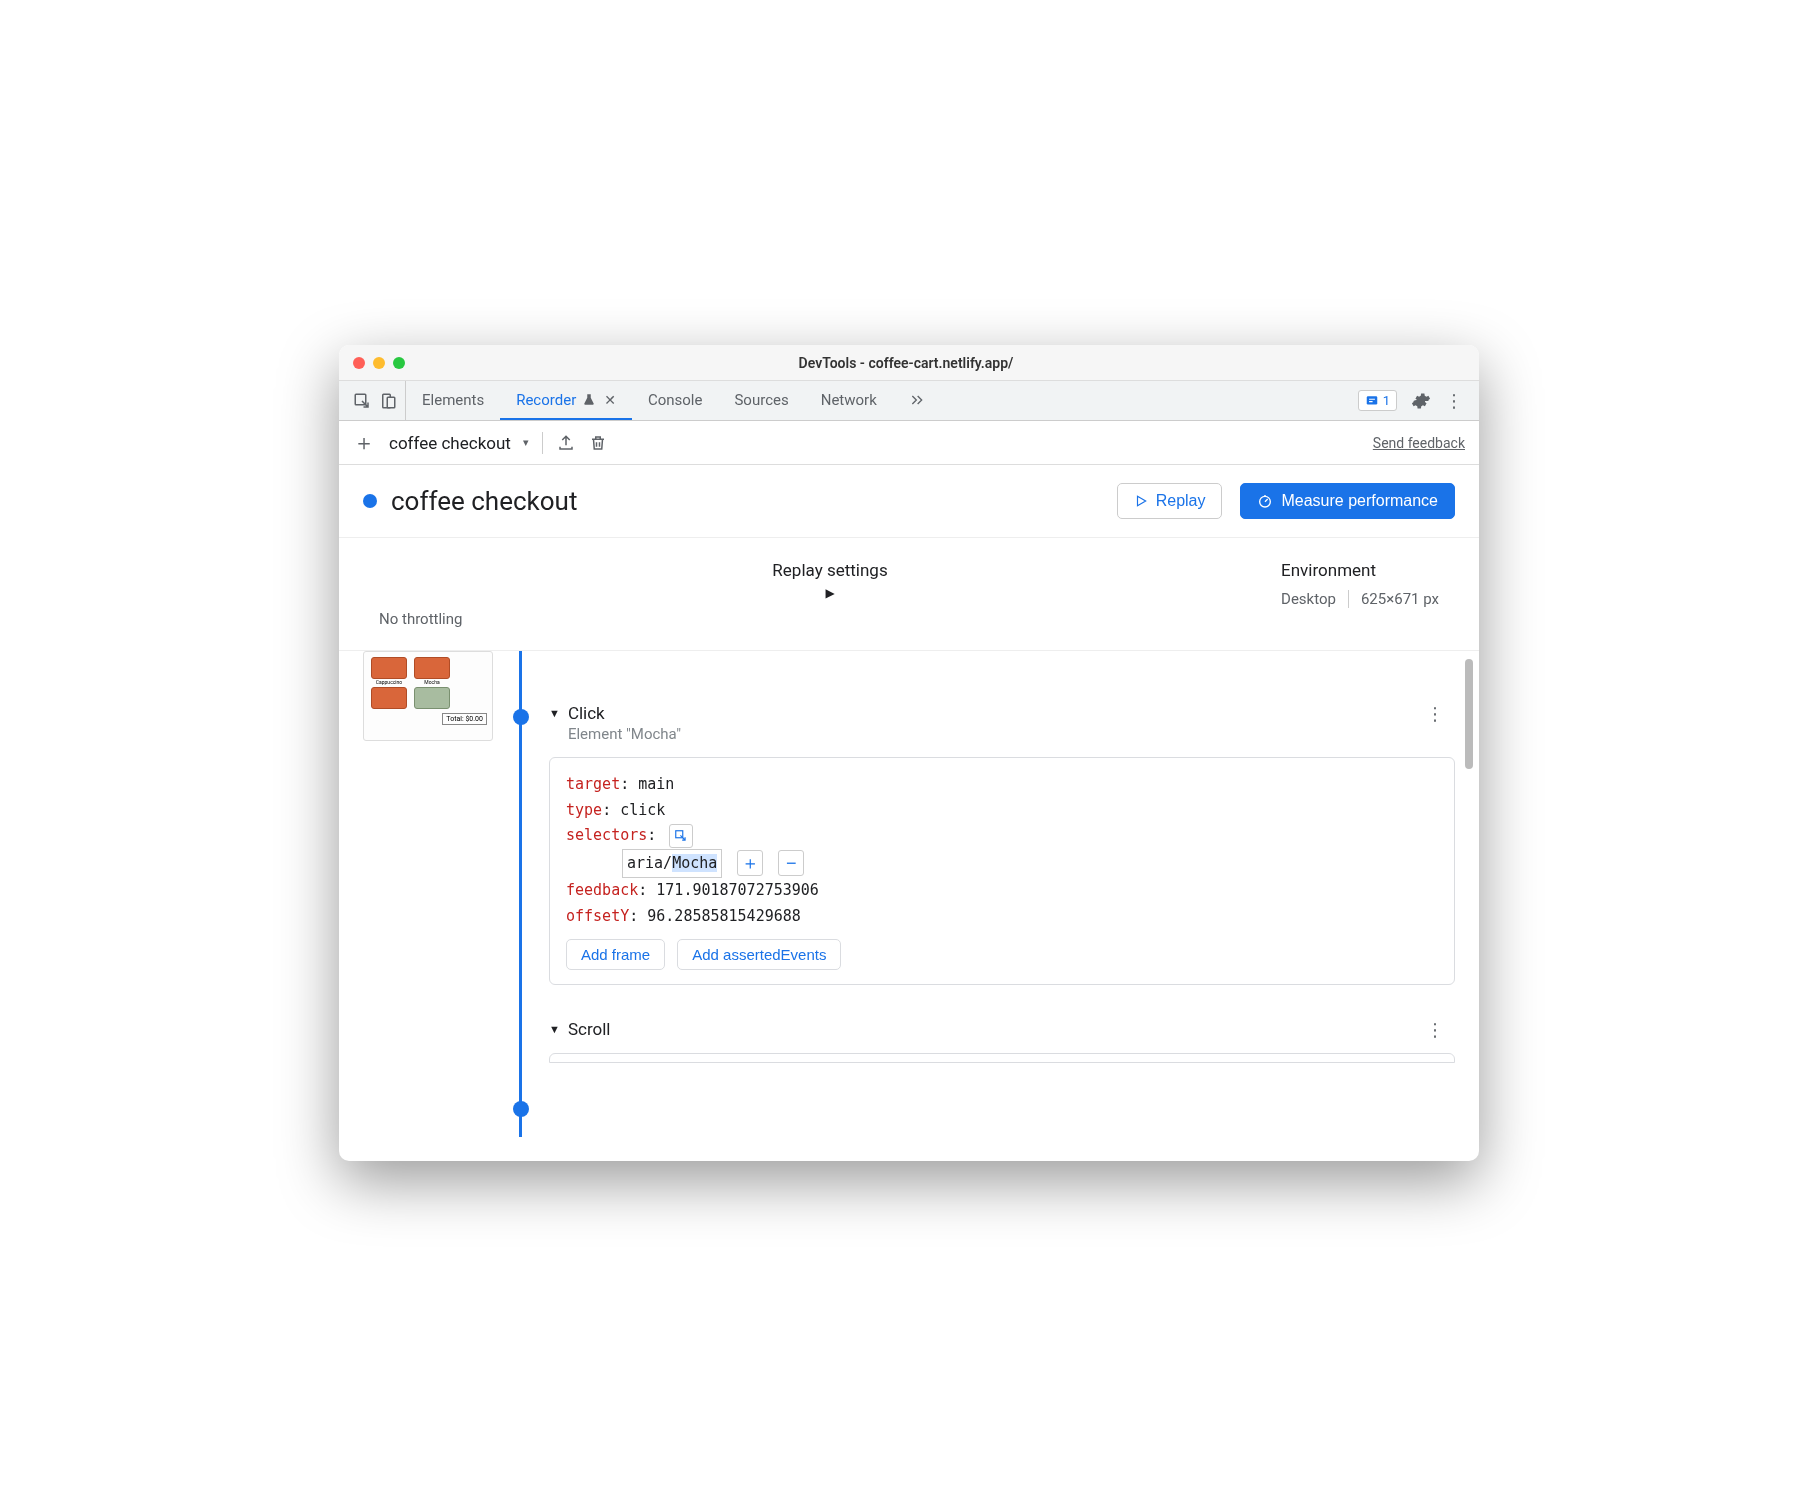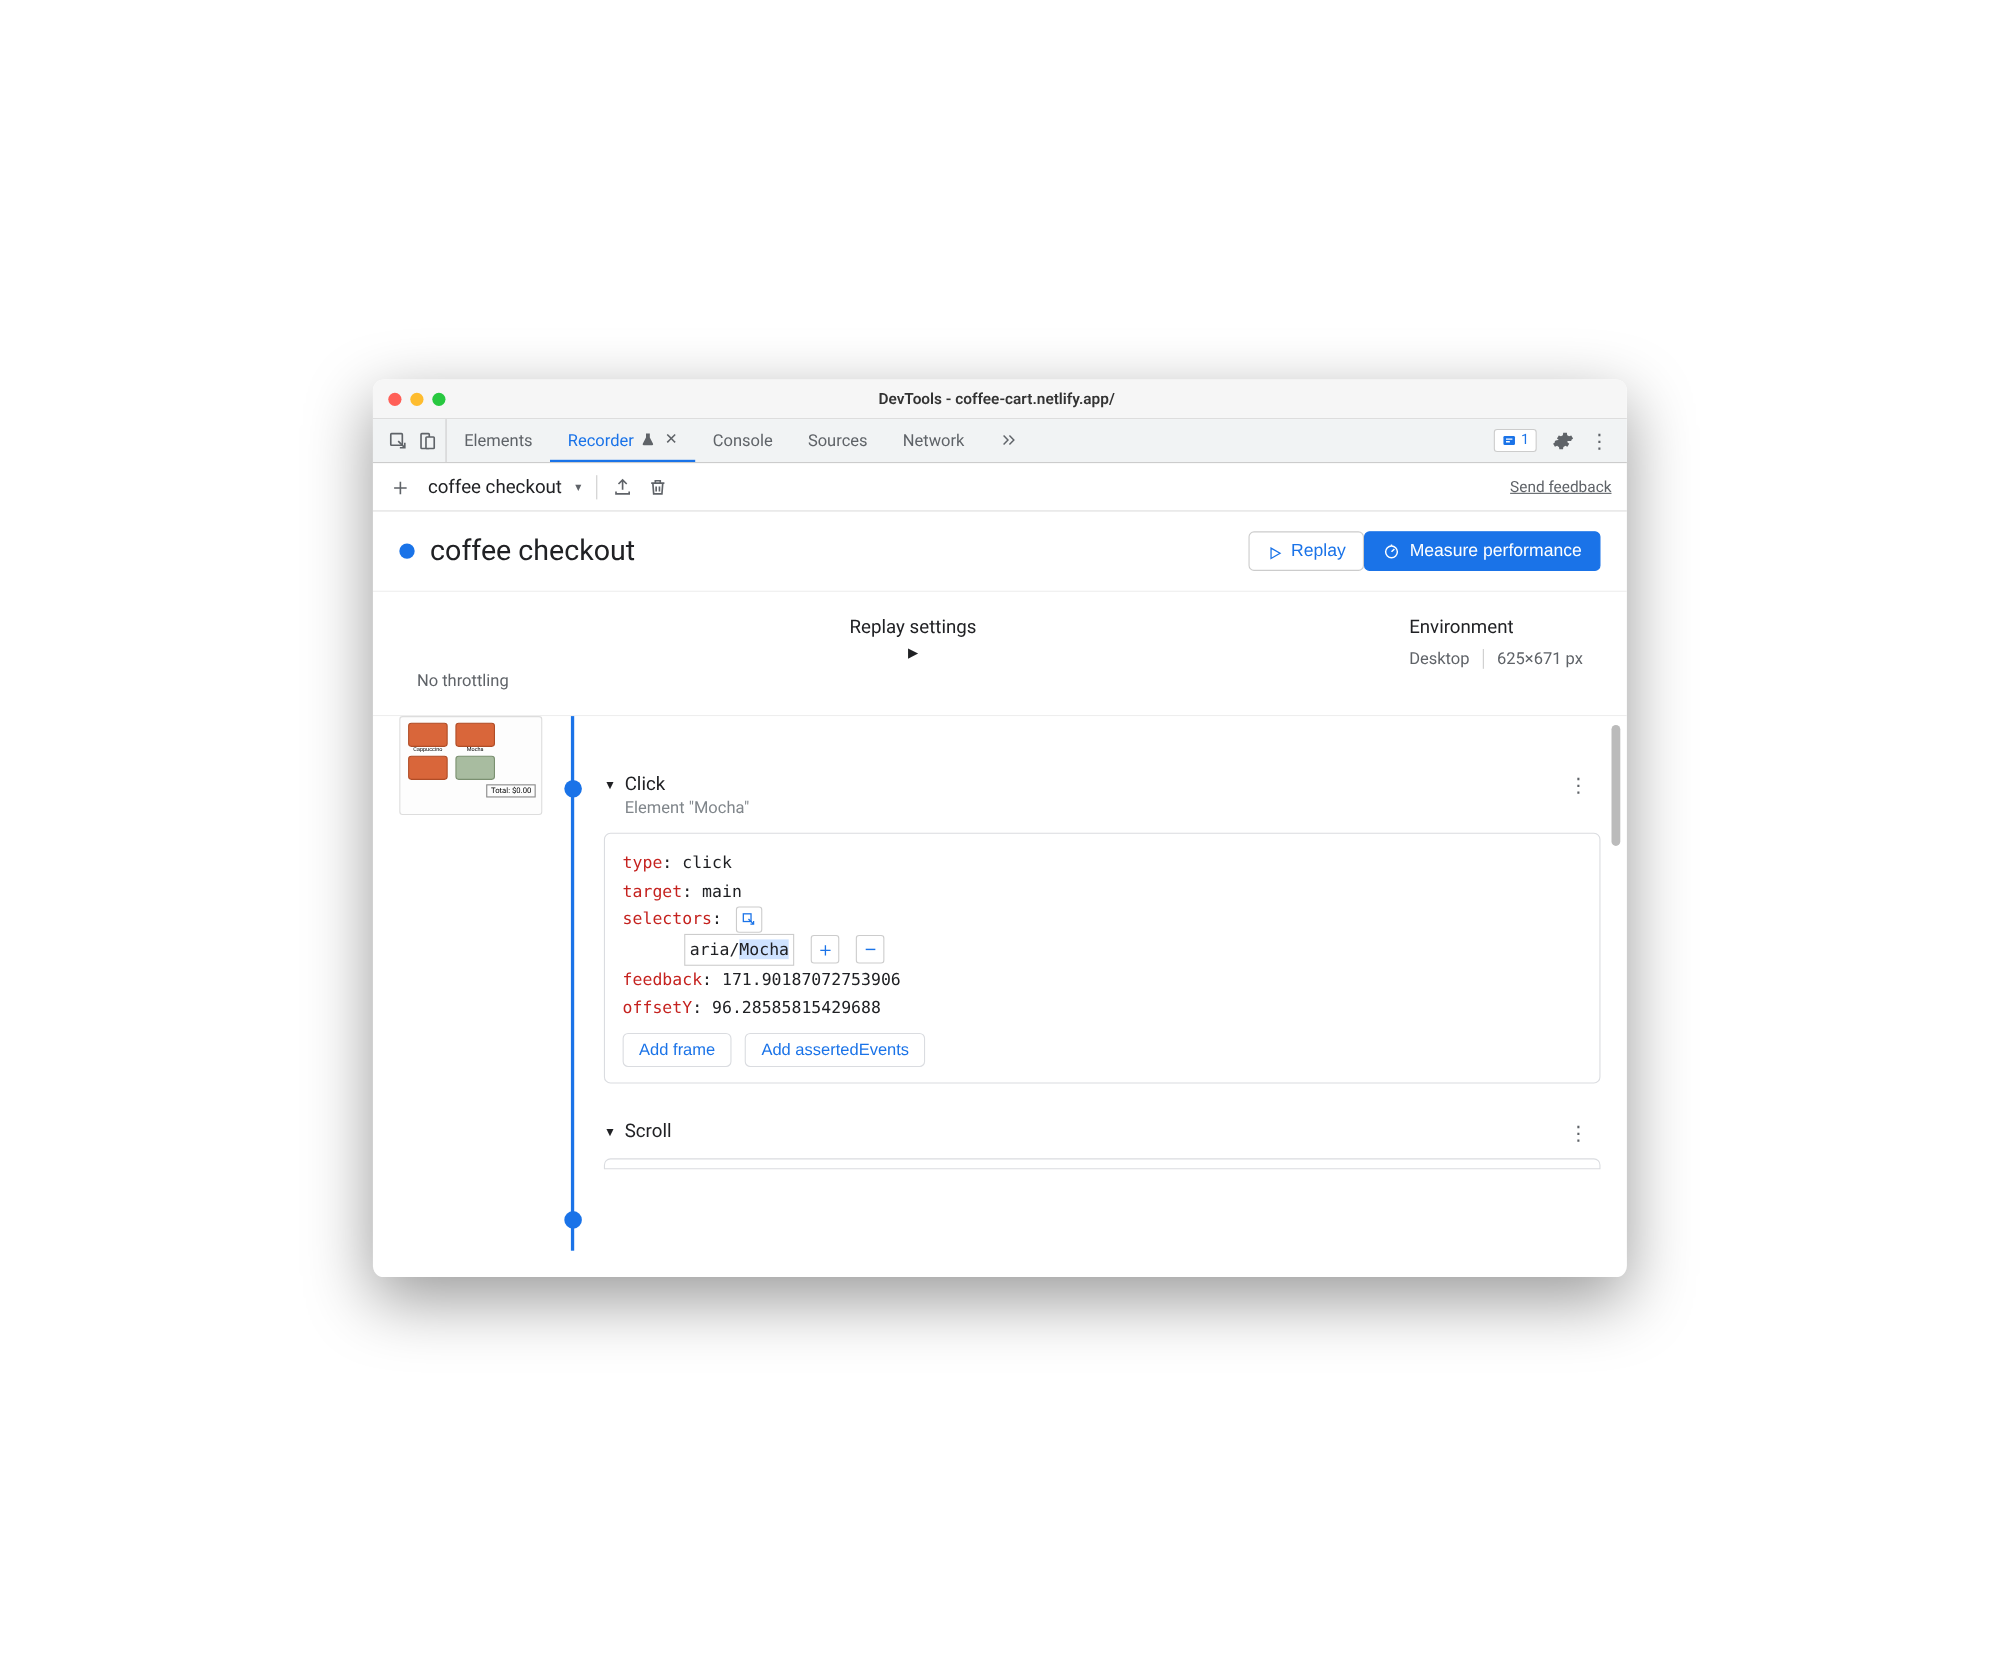--- a/index.html
+++ b/index.html
@@ -91,21 +91,21 @@
   display: flex; align-items: center; padding: 18px 24px;
   border-bottom: 1px solid #eee;
 }
 .status-dot { width: 14px; height: 14px; border-radius: 50%; background: #1a73e8; margin-right: 14px; }
 .recording-title { font-size: 26px; color: #202124; flex: 1; }
 .btn {
   display: inline-flex; align-items: center; gap: 8px;
   padding: 8px 16px; border-radius: 5px; font-size: 16px;
   cursor: pointer; border: 1px solid #ccc; background: #fff;
 }
-.btn-replay { color: #1a73e8; margin-right: 0; align-items: flex-end; }
+.btn-replay { color: #1a73e8; margin-right: 18px; }
 .btn-primary { background: #1a73e8; color: #fff; border-color: #1a73e8; font-weight: 500; }
 .settings-row {
   display: flex; padding: 22px 40px 22px 40px;
   border-bottom: 1px solid #eee;
 }
 .settings-left { flex: 1; }
 .settings-title { font-size: 17px; color: #202124; display: flex; align-items: center; gap: 6px; margin-bottom: 10px; flex-direction: column; }
 .settings-sub { font-size: 15px; color: #5f6368; }
 .env-title { font-size: 17px; color: #202124; margin-bottom: 10px; }
 .env-row { display: flex; gap: 12px; font-size: 15px; color: #5f6368; }
@@ -359,22 +359,22 @@
           <div class="step-menu">⋮</div>
           <div class="step-header">
             <span class="disclosure">▼</span>
             <div>
               <div class="step-title">Click</div>
               <div class="step-subtitle">Element "Mocha"</div>
             </div>
           </div>
 
           <div class="step-card">
+            <div><span class="key">target</span>: <span>main</span></div>
             <div><span class="key">type</span>: <span>click</span></div>
-            <div><span class="key">target</span>: <span>main</span></div>
             <div><span class="key">selectors</span>:
               <span class="picker-btn">
                 <svg width="14" height="14" viewBox="0 0 24 24" fill="none" stroke="#1a73e8" stroke-width="2">
                     <rect x="3" y="3" width="12" height="12"></rect>
                     <path d="M11 11l8 8M14 19h5v-5"></path>
                   </svg>
               </span>
             </div>
             <div style="padding-left:56px;">
               <span class="selector-val"><span>aria/</span><span class="sel-highlight">Mocha</span></span>

